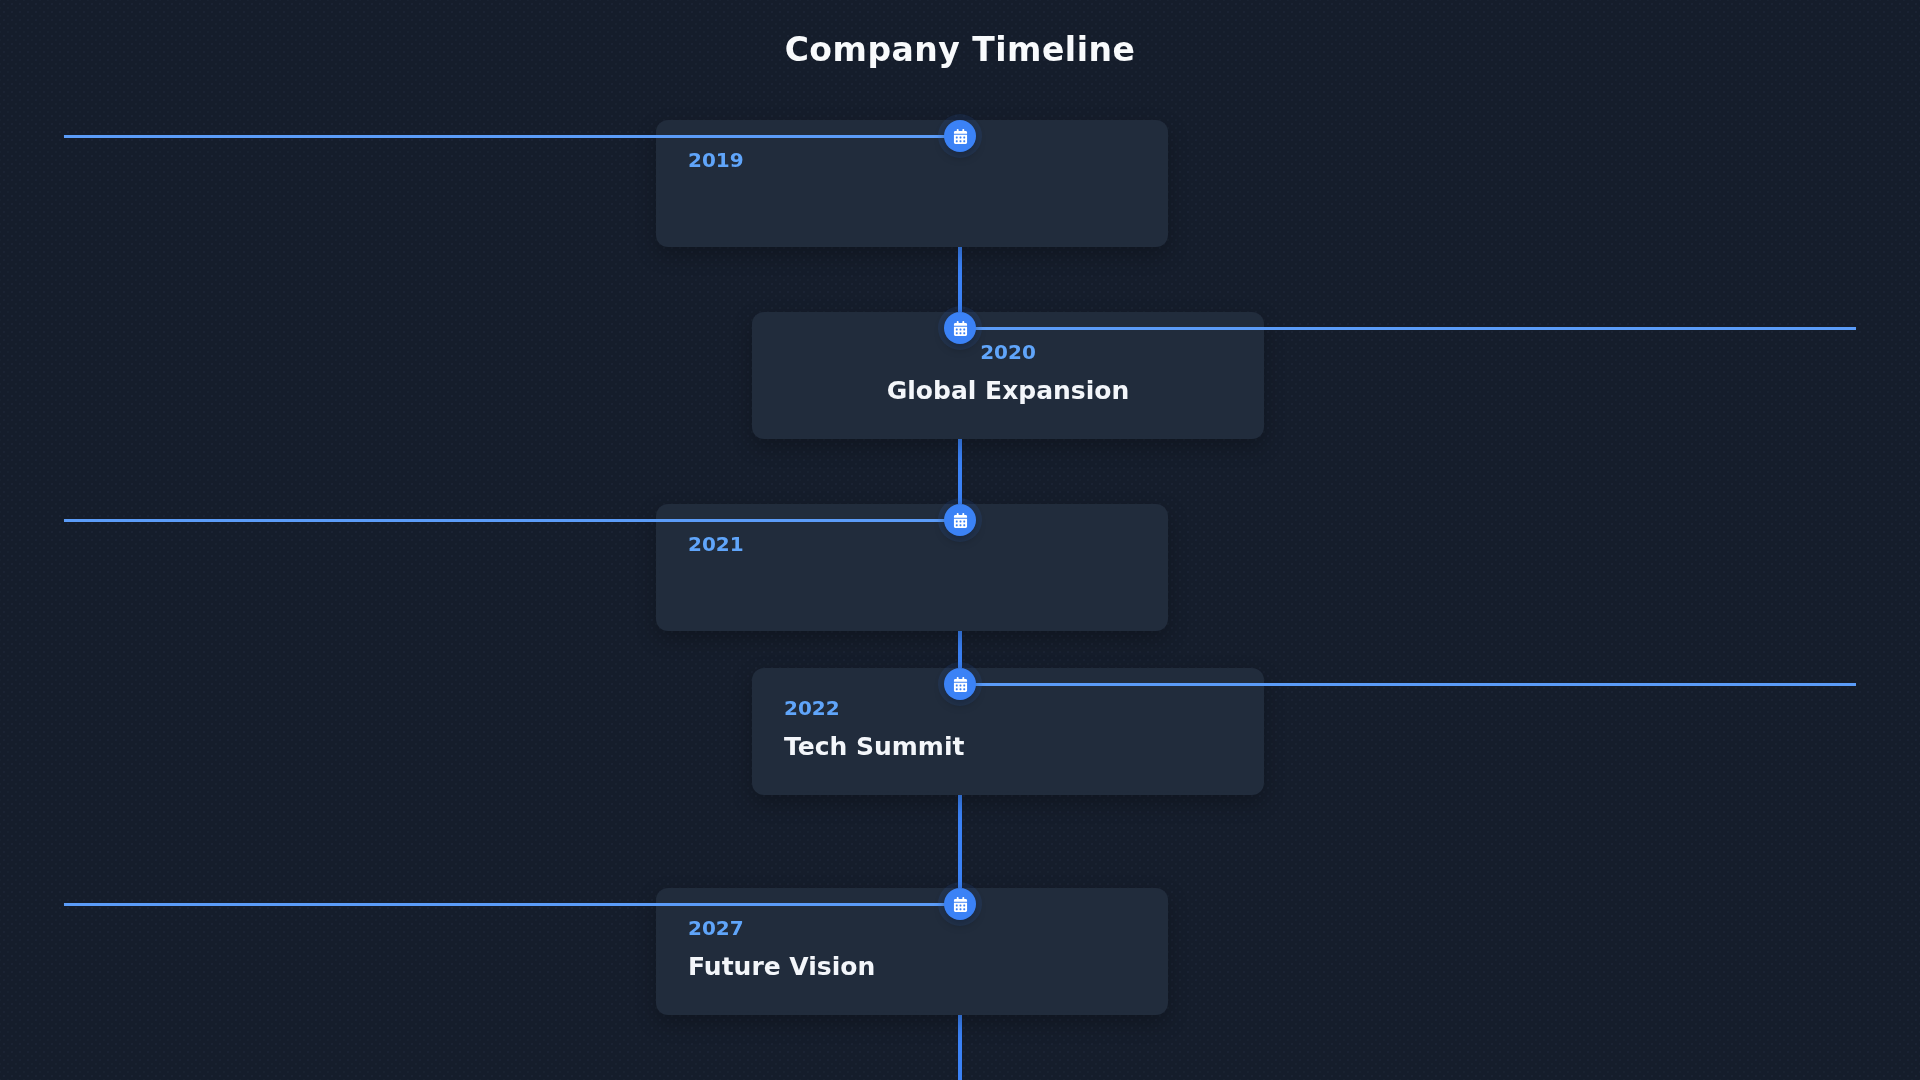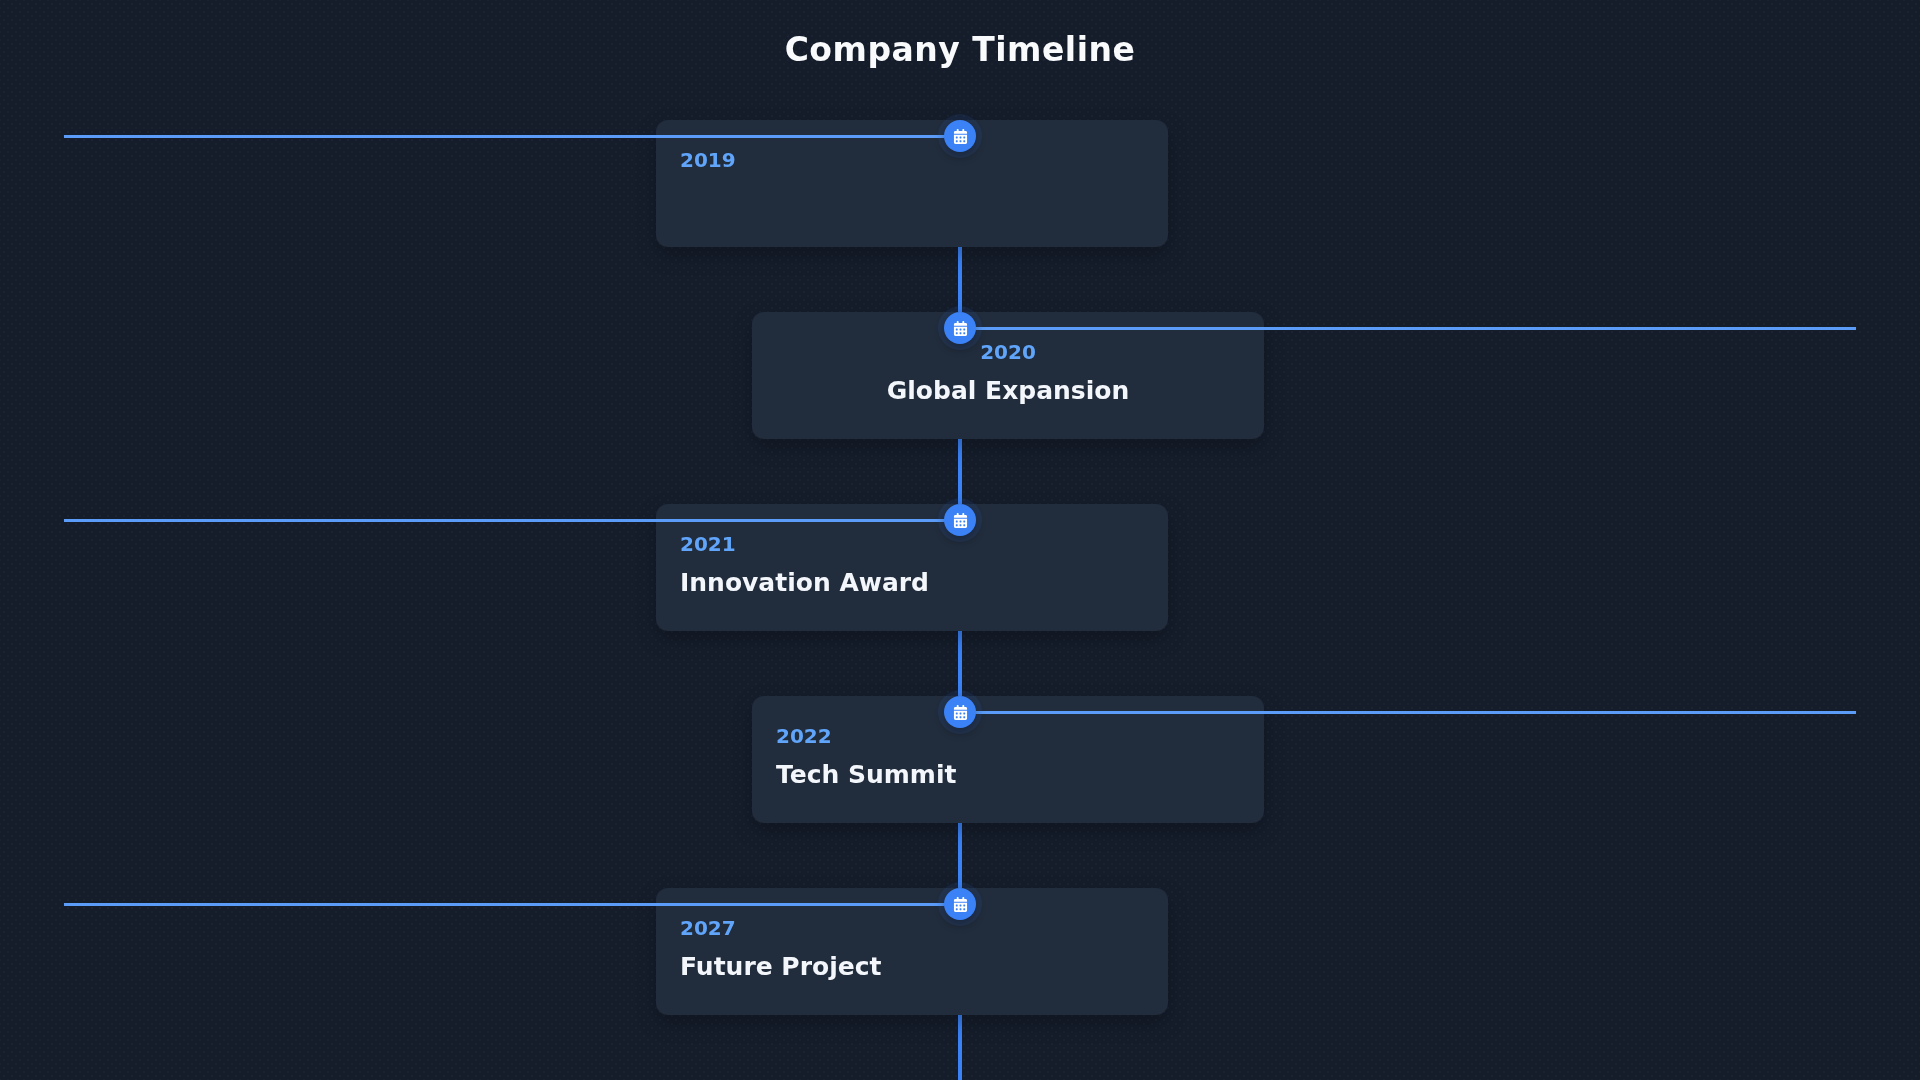--- a/index.html
+++ b/index.html
@@ -54,21 +54,21 @@
     z-index:3;
   }
   .row.side-left  .connector-h{left:64px;}
   .row.side-right .connector-h{left:960px;}
   .card{
     position:absolute;
     top:0;
     width:512px; height:127px;
     background:var(--card-bg);
     border-radius:12px;
-    padding:28px 24px;
+    padding:28px 32px;
     box-shadow:0 8px 20px rgba(0,0,0,0.25);
     z-index:2;
   }
   .row.side-left  .card{left:656px;}
   .row.side-right .card{left:752px;}
   .year{
     font-size:20px;
     font-weight:bold;
     color:var(--accent-light);
     line-height:24px;
@@ -132,51 +132,50 @@
             <path fill="#ffffff" d="M128 0c17.7 0 32 14.3 32 32V64H288V32c0-17.7 14.3-32 32-32s32 14.3 32 32V64h48c26.5 0 48 21.5 48 48v48H0V112C0 85.5 21.5 64 48 64H96V32c0-17.7 14.3-32 32-32zM0 192H448V464c0 26.5-21.5 48-48 48H48c-26.5 0-48-21.5-48-48V192zm64 80v32c0 8.8 7.2 16 16 16h32c8.8 0 16-7.2 16-16V272c0-8.8-7.2-16-16-16H80c-8.8 0-16 7.2-16 16zm128 0v32c0 8.8 7.2 16 16 16h32c8.8 0 16-7.2 16-16V272c0-8.8-7.2-16-16-16H208c-8.8 0-16 7.2-16 16zm144-16c-8.8 0-16 7.2-16 16v32c0 8.8 7.2 16 16 16h32c8.8 0 16-7.2 16-16V272c0-8.8-7.2-16-16-16H336zM64 400v32c0 8.8 7.2 16 16 16h32c8.8 0 16-7.2 16-16V400c0-8.8-7.2-16-16-16H80c-8.8 0-16 7.2-16 16zm144-16c-8.8 0-16 7.2-16 16v32c0 8.8 7.2 16 16 16h32c8.8 0 16-7.2 16-16V400c0-8.8-7.2-16-16-16H208zm112 16v32c0 8.8 7.2 16 16 16h32c8.8 0 16-7.2 16-16V400c0-8.8-7.2-16-16-16H336c-8.8 0-16 7.2-16 16z"></path>
           </svg>
       </span>
     </div>
   </div>
 
   <div class="row side-left" style="top: 504px;">
     <div class="connector-h"></div>
     <div class="card">
       <div class="year">2021</div>
-      <div class="event-title">Innovation Award</div>
     </div>
     <div class="node">
       <span class="icon">
         <svg viewBox="0 0 448 512" xmlns="http://www.w3.org/2000/svg">
             <path fill="#ffffff" d="M128 0c17.7 0 32 14.3 32 32V64H288V32c0-17.7 14.3-32 32-32s32 14.3 32 32V64h48c26.5 0 48 21.5 48 48v48H0V112C0 85.5 21.5 64 48 64H96V32c0-17.7 14.3-32 32-32zM0 192H448V464c0 26.5-21.5 48-48 48H48c-26.5 0-48-21.5-48-48V192zm64 80v32c0 8.8 7.2 16 16 16h32c8.8 0 16-7.2 16-16V272c0-8.8-7.2-16-16-16H80c-8.8 0-16 7.2-16 16zm128 0v32c0 8.8 7.2 16 16 16h32c8.8 0 16-7.2 16-16V272c0-8.8-7.2-16-16-16H208c-8.8 0-16 7.2-16 16zm144-16c-8.8 0-16 7.2-16 16v32c0 8.8 7.2 16 16 16h32c8.8 0 16-7.2 16-16V272c0-8.8-7.2-16-16-16H336zM64 400v32c0 8.8 7.2 16 16 16h32c8.8 0 16-7.2 16-16V400c0-8.8-7.2-16-16-16H80c-8.8 0-16 7.2-16 16zm144-16c-8.8 0-16 7.2-16 16v32c0 8.8 7.2 16 16 16h32c8.8 0 16-7.2 16-16V400c0-8.8-7.2-16-16-16H208zm112 16v32c0 8.8 7.2 16 16 16h32c8.8 0 16-7.2 16-16V400c0-8.8-7.2-16-16-16H336c-8.8 0-16 7.2-16 16z"></path>
           </svg>
       </span>
     </div>
   </div>
 
-  <div class="row side-right" style="top: 696px; text-decoration: underline;">
+  <div class="row side-right" style="top: 668px; text-decoration: underline;">
     <div class="connector-h"></div>
     <div class="card">
       <div class="year">2022</div>
       <div class="event-title">Tech Summit</div>
     </div>
     <div class="node">
       <span class="icon">
         <svg viewBox="0 0 448 512" xmlns="http://www.w3.org/2000/svg">
             <path fill="#ffffff" d="M128 0c17.7 0 32 14.3 32 32V64H288V32c0-17.7 14.3-32 32-32s32 14.3 32 32V64h48c26.5 0 48 21.5 48 48v48H0V112C0 85.5 21.5 64 48 64H96V32c0-17.7 14.3-32 32-32zM0 192H448V464c0 26.5-21.5 48-48 48H48c-26.5 0-48-21.5-48-48V192zm64 80v32c0 8.8 7.2 16 16 16h32c8.8 0 16-7.2 16-16V272c0-8.8-7.2-16-16-16H80c-8.8 0-16 7.2-16 16zm128 0v32c0 8.8 7.2 16 16 16h32c8.8 0 16-7.2 16-16V272c0-8.8-7.2-16-16-16H208c-8.8 0-16 7.2-16 16zm144-16c-8.8 0-16 7.2-16 16v32c0 8.8 7.2 16 16 16h32c8.8 0 16-7.2 16-16V272c0-8.8-7.2-16-16-16H336zM64 400v32c0 8.8 7.2 16 16 16h32c8.8 0 16-7.2 16-16V400c0-8.8-7.2-16-16-16H80c-8.8 0-16 7.2-16 16zm144-16c-8.8 0-16 7.2-16 16v32c0 8.8 7.2 16 16 16h32c8.8 0 16-7.2 16-16V400c0-8.8-7.2-16-16-16H208zm112 16v32c0 8.8 7.2 16 16 16h32c8.8 0 16-7.2 16-16V400c0-8.8-7.2-16-16-16H336c-8.8 0-16 7.2-16 16z"></path>
           </svg>
       </span>
     </div>
   </div>
 
   <div class="row side-left" style="top: 888px;">
     <div class="connector-h"></div>
     <div class="card">
       <div class="year">2027</div>
-      <div class="event-title">Future Project</div>
+      <div class="event-title">Future Vision</div>
     </div>
     <div class="node">
       <span class="icon">
         <svg viewBox="0 0 448 512" xmlns="http://www.w3.org/2000/svg">
             <path fill="#ffffff" d="M128 0c17.7 0 32 14.3 32 32V64H288V32c0-17.7 14.3-32 32-32s32 14.3 32 32V64h48c26.5 0 48 21.5 48 48v48H0V112C0 85.5 21.5 64 48 64H96V32c0-17.7 14.3-32 32-32zM0 192H448V464c0 26.5-21.5 48-48 48H48c-26.5 0-48-21.5-48-48V192zm64 80v32c0 8.8 7.2 16 16 16h32c8.8 0 16-7.2 16-16V272c0-8.8-7.2-16-16-16H80c-8.8 0-16 7.2-16 16zm128 0v32c0 8.8 7.2 16 16 16h32c8.8 0 16-7.2 16-16V272c0-8.8-7.2-16-16-16H208c-8.8 0-16 7.2-16 16zm144-16c-8.8 0-16 7.2-16 16v32c0 8.8 7.2 16 16 16h32c8.8 0 16-7.2 16-16V272c0-8.8-7.2-16-16-16H336zM64 400v32c0 8.8 7.2 16 16 16h32c8.8 0 16-7.2 16-16V400c0-8.8-7.2-16-16-16H80c-8.8 0-16 7.2-16 16zm144-16c-8.8 0-16 7.2-16 16v32c0 8.8 7.2 16 16 16h32c8.8 0 16-7.2 16-16V400c0-8.8-7.2-16-16-16H208zm112 16v32c0 8.8 7.2 16 16 16h32c8.8 0 16-7.2 16-16V400c0-8.8-7.2-16-16-16H336c-8.8 0-16 7.2-16 16z"></path>
           </svg>
       </span>
     </div>
   </div>
 </div>

